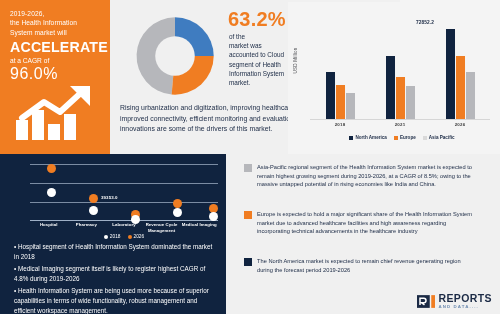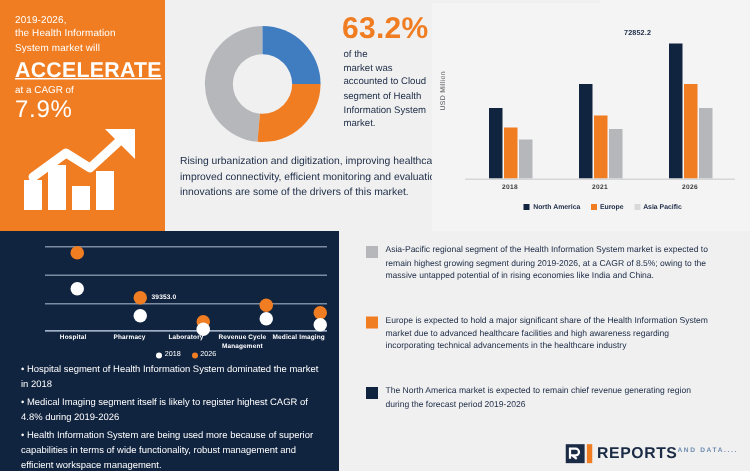--- a/index.html
+++ b/index.html
@@ -11,21 +11,21 @@
   }
   .page{position:relative;width:500px;height:314px;}
 
   
   .orange-panel{
     position:absolute;left:0;top:0;width:110px;height:154px;
     background:#f07d22;color:#ffffff;
     box-sizing:border-box;padding:9px 8px 0 10px;
   }
   .op-line{font-size:6.6px;line-height:9.4px;letter-spacing:.1px;}
-  .op-accel{font-size:14.2px;font-weight:bold;line-height:16px;letter-spacing:.2px;margin-top:2px;text-decoration:underline;}
+  .op-accel{font-size:14.2px;font-weight:bold;line-height:16px;letter-spacing:.2px;margin-top:2px;}
   .op-cagr{font-size:6.6px;line-height:9px;margin-top:1px;}
   .op-pct{font-size:16px;line-height:18px;margin-top:0px;letter-spacing:.5px;}
   .growth-icon{position:absolute;left:14px;top:84px;width:84px;height:58px;}
 
   
   .mid-panel{
     position:absolute;left:110px;top:0;width:290px;height:154px;
     background:#f0f0f0;
   }
   .donut-wrap{position:absolute;left:22px;top:13px;width:86px;height:86px;}
@@ -99,36 +99,36 @@
     position:absolute;left:226px;top:154px;width:274px;height:160px;
     background:#f0f0f0;
   }
   .rp-item{position:absolute;display:flex;gap:5px;}
   .rp-sq{width:8px;height:8px;flex:0 0 8px;margin-top:1px;}
   .rp-txt{font-size:5.7px;line-height:8.6px;color:#1b2a45;width:218px;}
   .logo{
     position:absolute;right:8px;bottom:5px;display:flex;align-items:center;gap:3px;
   }
   .logo-mark{width:18px;height:13px;position:relative;}
-  .logo-text{display:flex;flex-direction:row;line-height:1;}
+  .logo-text{display:flex;flex-direction:column;line-height:1;}
   .logo-main{font-size:10.5px;font-weight:bold;color:#1b2a45;letter-spacing:.4px;}
   .logo-sub{font-size:4.4px;font-weight:bold;color:#6d8bb0;letter-spacing:1.1px;margin-top:1px;}
 </style>
 </head>
 <body>
 
 <div class="page">
 
   <div class="orange-panel">
     <div class="op-line">2019-2026,</div>
     <div class="op-line">the Health Information</div>
     <div class="op-line">System  market will</div>
     <div class="op-accel">ACCELERATE</div>
     <div class="op-cagr">at a CAGR of</div>
-    <div class="op-pct">7.9%</div>
+    <div class="op-pct">96.0%</div>
 
     <svg class="growth-icon" viewBox="0 0 84 58">
       <rect x="2" y="36" width="12" height="20" fill="#ffffff"></rect>
       <rect x="18" y="26" width="12" height="30" fill="#ffffff"></rect>
       <rect x="34" y="40" width="12" height="16" fill="#ffffff"></rect>
       <rect x="50" y="30" width="12" height="26" fill="#ffffff"></rect>
       <path d="M8 34 L30 18 L46 28 L70 6" stroke="#ffffff" stroke-width="6" fill="none" stroke-linecap="round" stroke-linejoin="round"></path>
       <path d="M56 2 L76 2 L76 22 Z" fill="#ffffff"></path>
     </svg>
   </div>

